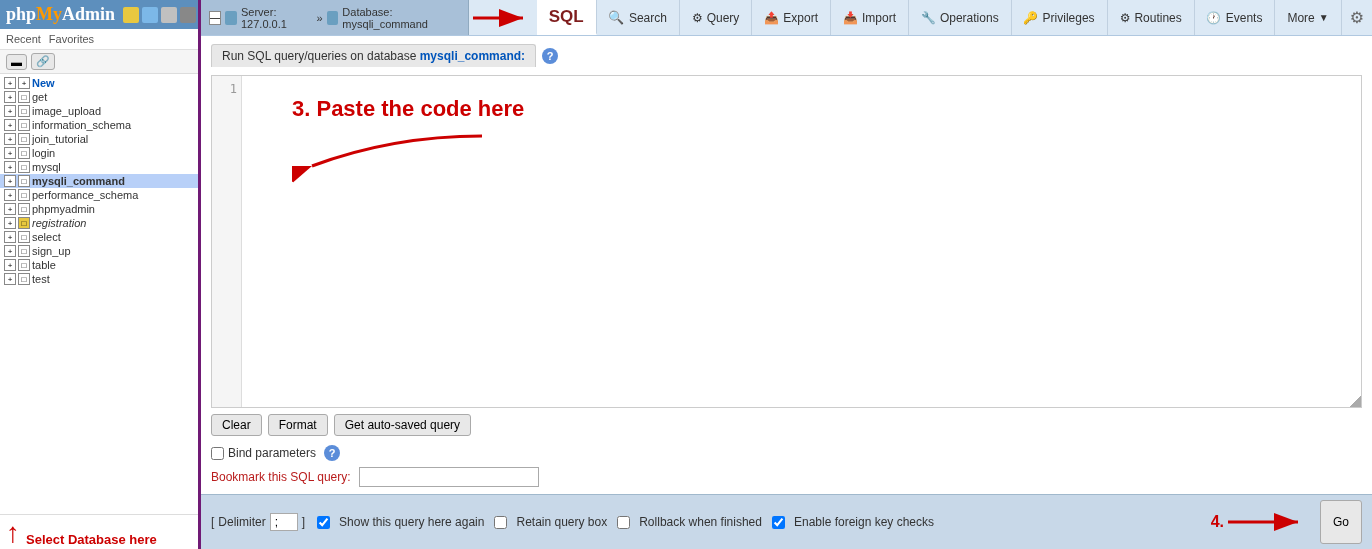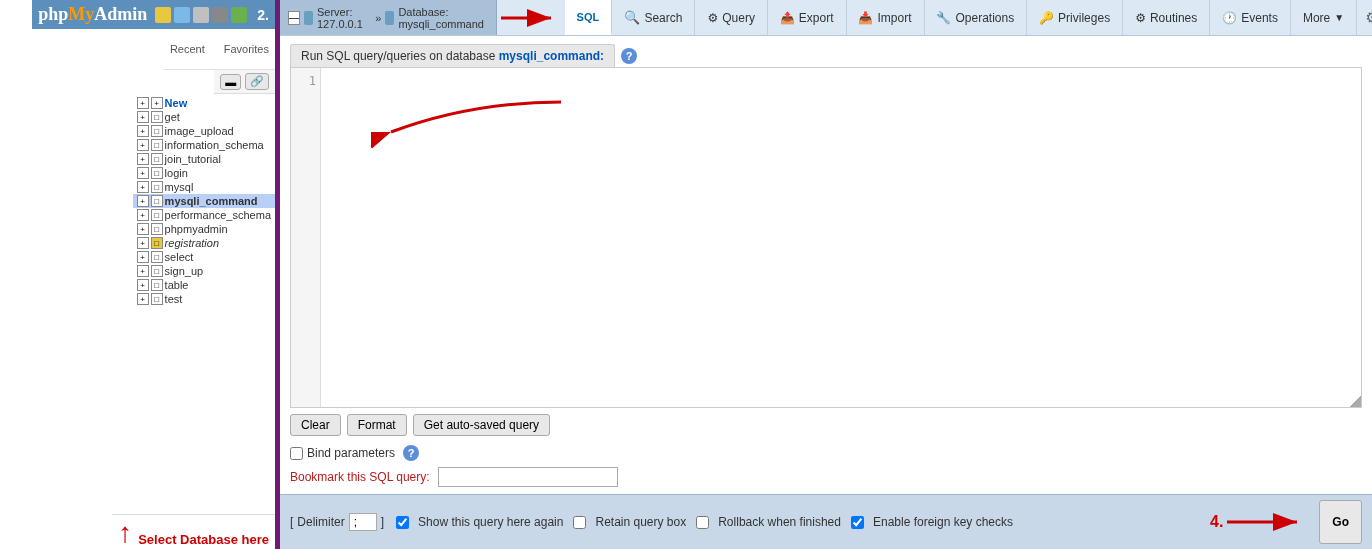--- a/index.html
+++ b/index.html
@@ -3,36 +3,36 @@
   <meta charset="utf-8">
   <style>
     * { box-sizing: border-box; margin: 0; padding: 0; }
     body { font-family: Arial, sans-serif; font-size: 12px; background: #f0f0f0; overflow: hidden; }
 
     
     .app-container { display: flex; flex-direction: column; width: 1372px; height: 549px; }
     .main-row { display: flex; flex: 1; overflow: hidden; }
 
     
-    .sidebar { width: 280px; background: #fff; border-right: 5px solid #701a75; display: flex; flex-direction: column; overflow: hidden; align-items: flex-end; }
+    .sidebar { width: 201px; background: #fff; border-right: 3px solid #701a75; display: flex; flex-direction: column; overflow: hidden; }
     .sidebar-header { background: #5d8fbd; padding: 4px 6px; display: flex; align-items: center; gap: 4px; }
     .sidebar-logo { display: flex; align-items: center; }
     .logo-php { color: #fff; font-size: 18px; font-weight: bold; font-family: Georgia, serif; }
     .logo-my { color: #f90; font-size: 18px; font-weight: bold; font-family: Georgia, serif; }
     .logo-admin { color: #fff; font-size: 18px; font-weight: bold; font-family: Georgia, serif; }
     .sidebar-icons { display: flex; align-items: center; gap: 3px; margin-left: 4px; }
     .sidebar-icon { width: 16px; height: 16px; display: inline-block; border-radius: 2px; }
     .icon-home { background: #e8c840; }
     .icon-db { background: #7cb8e8; }
     .icon-info { background: #c0c0c0; }
     .icon-gear { background: #888; }
     .icon-reload { background: #6ab04c; }
     .icon-arrow-num { color: #fff; font-weight: bold; font-size: 14px; margin-left: 6px; }
 
-    .sidebar-nav { display: flex; gap: 19px; padding: 14px 6px; background: #fff; border-bottom: 1px solid #e0e0e0; }
+    .sidebar-nav { display: flex; gap: 8px; padding: 4px 6px; background: #fff; border-bottom: 1px solid #e0e0e0; }
     .sidebar-nav a { color: #555; text-decoration: none; font-size: 11px; }
 
     .sidebar-toolbar { display: flex; align-items: center; gap: 4px; padding: 3px 6px; background: #f5f5f5; border-bottom: 1px solid #ddd; }
     .toolbar-btn { background: #e8e8e8; border: 1px solid #aaa; border-radius: 3px; padding: 1px 4px; font-size: 11px; cursor: pointer; }
 
     .db-list { flex: 1; overflow-y: auto; padding: 2px 0; }
     .db-item { display: flex; align-items: center; padding: 1px 4px; cursor: pointer; white-space: nowrap; }
     .db-item.active { background: #b8d0f8; }
     .db-item .expand-icon { width: 12px; height: 12px; border: 1px solid #888; background: #fff; display: inline-flex; align-items: center; justify-content: center; font-size: 8px; margin-right: 2px; flex-shrink: 0; }
     .db-item .db-name { font-size: 11px; color: #333; }
@@ -59,21 +59,21 @@
 
     
     .top-bar-right { margin-left: auto; padding: 0 8px; display: flex; align-items: center; }
     .gear-icon { font-size: 16px; color: #666; cursor: pointer; }
 
     
     .tab-content { flex: 1; background: #fff; display: flex; flex-direction: column; overflow: hidden; }
 
     
     .sql-panel { flex: 1; display: flex; flex-direction: column; padding: 8px 10px 4px 10px; overflow: hidden; }
-    .sql-panel-header { display: flex; align-items: center; gap: 6px; margin-bottom: 0; }
+    .sql-panel-header { display: flex; align-items: center; gap: 6px; margin-bottom: 8px; }
     .sql-panel-title { font-size: 12px; color: #333; background: #e8e8e8; padding: 4px 10px; border: 1px solid #ccc; border-bottom: none; border-radius: 3px 3px 0 0; }
     .sql-panel-title .db-highlight { color: #0055bb; font-weight: bold; }
     .help-icon { width: 16px; height: 16px; background: #5b8dd9; border-radius: 50%; color: #fff; display: inline-flex; align-items: center; justify-content: center; font-size: 11px; font-weight: bold; cursor: pointer; }
 
     .editor-area { flex: 1; border: 1px solid #ccc; position: relative; overflow: hidden; background: #fff; }
     .line-numbers { position: absolute; left: 0; top: 0; bottom: 0; width: 30px; background: #f5f5f5; border-right: 1px solid #ddd; padding: 6px 4px; font-family: monospace; font-size: 12px; color: #999; text-align: right; }
     .code-area { position: absolute; left: 30px; top: 0; right: 0; bottom: 0; padding: 6px; font-family: monospace; font-size: 12px; outline: none; resize: none; border: none; }
     .resize-handle { position: absolute; right: 0; bottom: 0; width: 12px; height: 12px; cursor: se-resize; background: linear-gradient(135deg, transparent 50%, #aaa 50%); }
 
     
@@ -91,21 +91,21 @@
     .bookmark-input { border: 1px solid #aaa; padding: 2px 4px; font-size: 12px; width: 180px; }
 
     
     .bottom-bar { background: #c8d8e8; border-top: 1px solid #a0b8cc; padding: 5px 10px; display: flex; align-items: center; gap: 12px; min-height: 36px; }
     .delimiter-section { display: flex; align-items: center; gap: 4px; font-size: 12px; color: #333; }
     .delimiter-input { border: 1px solid #aaa; padding: 1px 4px; font-size: 12px; width: 28px; }
     .bottom-options { display: flex; align-items: center; gap: 10px; flex: 1; }
     .bottom-option { display: flex; align-items: center; gap: 9px; font-size: 12px; color: #333; cursor: pointer; }
     .bottom-option input[type="checkbox"] { cursor: pointer; }
     .go-section { margin-left: auto; display: flex; align-items: center; gap: 12px; }
-    .go-btn { background: #e8e8e8; border: 1px solid #aaa; border-radius: 3px; padding: 14px 12px; font-size: 12px; font-weight: bold; cursor: pointer; }
+    .go-btn { background: #e8e8e8; border: 1px solid #aaa; border-radius: 3px; padding: 14px 12px; font-size: 12px; font-weight: normal; cursor: pointer; }
   </style>
 </head>
 <body>
 
 <div class="app-container">
   <div class="main-row">
 
     <div class="sidebar">
       <div class="sidebar-header">
         <div class="sidebar-logo">
@@ -233,21 +233,21 @@
             <defs>
               <marker id="arrowhead" markerWidth="8" markerHeight="6" refX="8" refY="3" orient="auto">
                 <polygon points="0 0, 8 3, 0 6" fill="#cc0000"></polygon>
               </marker>
             </defs>
             <line x1="0" y1="14" x2="50" y2="14" stroke="#cc0000" stroke-width="3" marker-end="url(#arrowhead)"></line>
           </svg>
         </div>
         <div class="tabs">
           <div class="tab active">
-            <span style="color:#0369a1;font-weight:bold;font-size:11px;">SQL</span>
+            <span style="color:#7f1d1d;font-weight:bold;font-size:17px;">SQL</span>
           </div>
           <div class="tab">
             <span style="font-size:13px;">🔍</span>
             <span>Search</span>
           </div>
           <div class="tab">
             <span style="font-size:12px;">⚙</span>
             <span>Query</span>
           </div>
           <div class="tab">
@@ -293,20 +293,21 @@
             </span>
             <span class="help-icon">?</span>
           </div>
           <div class="editor-area" style="position:relative;">
             <div class="line-numbers">
               <div>1</div>
             </div>
             <textarea class="code-area" spellcheck="false" style=""></textarea>
 
             <div style="position:absolute;left:80px;top:20px;pointer-events:none;">
+              <div style="font-size:22px;font-weight:bold;color:#cc0000;">3. Paste the code here</div>
 
               <div style="margin-top:4px;">
                 <svg width="200" height="60">
                   <defs>
                     <marker id="arrowhead2" markerWidth="8" markerHeight="6" refX="0" refY="3" orient="auto">
                       <polygon points="8 0, 0 3, 8 6" fill="#cc0000"></polygon>
                     </marker>
                   </defs>
                   <path d="M 190 10 Q 100 10 20 40" stroke="#cc0000" stroke-width="3" fill="none" marker-end="url(#arrowhead2)"></path>
                 </svg>

